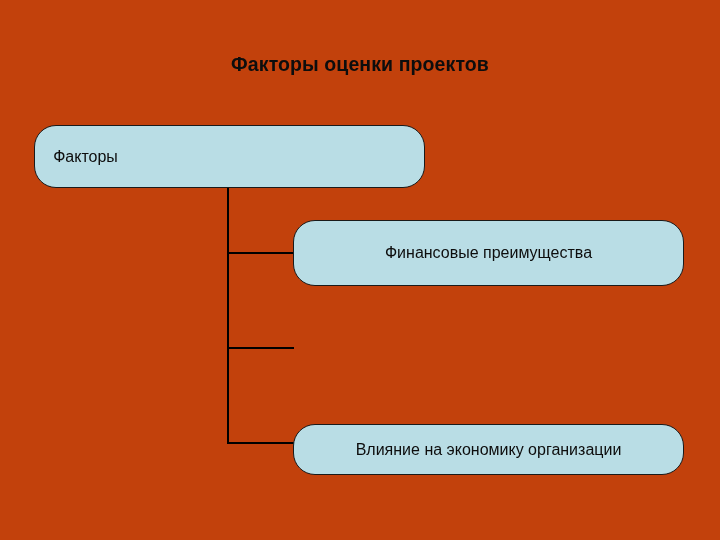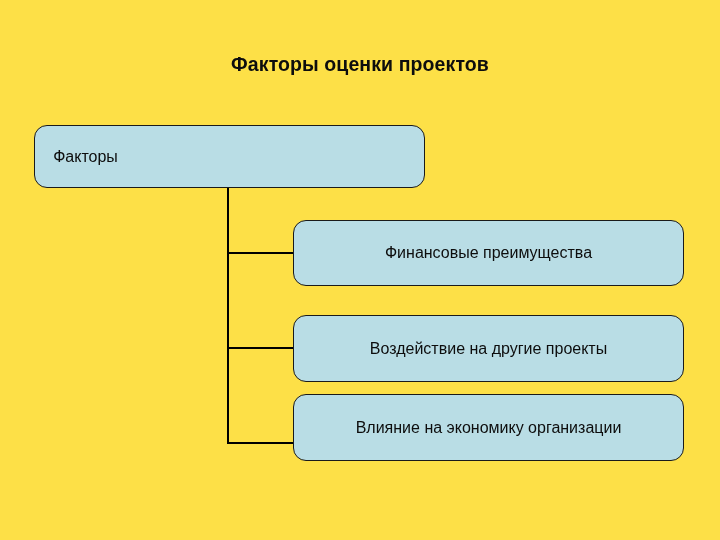--- a/index.html
+++ b/index.html
@@ -10,40 +10,40 @@
     width: 720px;
     height: 540px;
     background: #ffffff;
     font-family: "Liberation Sans", sans-serif;
     overflow: hidden;
   }
   #slide {
     position: relative;
     width: 720px;
     height: 540px;
-    background: #fde047;
+    background: #c2410c;
   }
   #slide-title {
     position: absolute;
     left: 0;
     top: 53px;
     width: 720px;
     text-align: center;
     font-size: 19.5px;
     font-weight: bold;
     color: #0d0d0d;
     letter-spacing: 0.1px;
     white-space: nowrap;
   }
   .node {
     position: absolute;
     box-sizing: border-box;
     background: #b9dde5;
     border: 1px solid #1a1a1a;
-    border-radius: 13px;
+    border-radius: 22px;
     display: flex;
     align-items: center;
     justify-content: center;
     color: #0d0d0d;
     font-size: 16px;
     font-weight: normal;
     white-space: nowrap;
   }
   .node-label {
     display: block;
@@ -67,23 +67,23 @@
     text-align: right;
   }
   #node-impact {
     left: 293px;
     top: 315px;
     width: 391px;
     height: 67px;
   }
   #node-econ {
     left: 293px;
-    top: 394px;
+    top: 424px;
     width: 391px;
-    height: 67px;
+    height: 51px;
   }
   .connector {
     position: absolute;
     background: #000000;
   }
   #trunk {
     left: 227px;
     top: 187px;
     width: 2px;
     height: 257px;
@@ -110,21 +110,18 @@
   <div class="connector branch" id="branch-3"></div>
 
   <div class="node" id="node-root">
     <span class="node-label">Факторы</span>
   </div>
 
   <div class="node" id="node-fin">
     <span class="node-label">Финансовые преимущества</span>
   </div>
 
-  <div class="node" id="node-impact">
-    <span class="node-label">Воздействие на другие проекты</span>
-  </div>
 
   <div class="node" id="node-econ">
     <span class="node-label">Влияние на экономику организации</span>
   </div>
 
 </div>
 
 </body></html>

